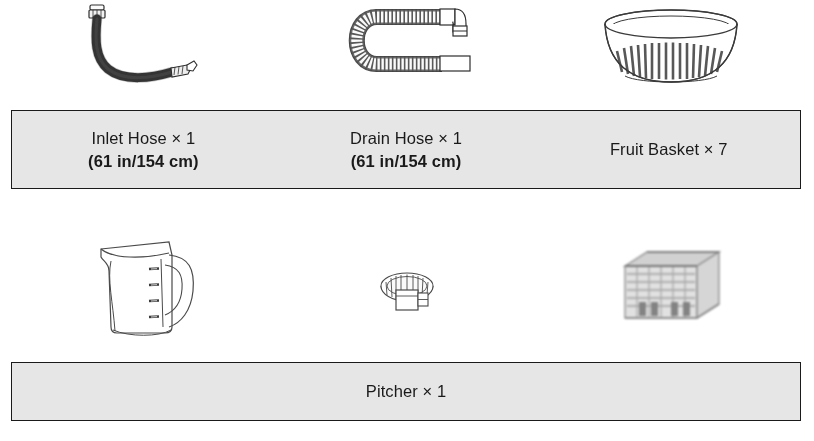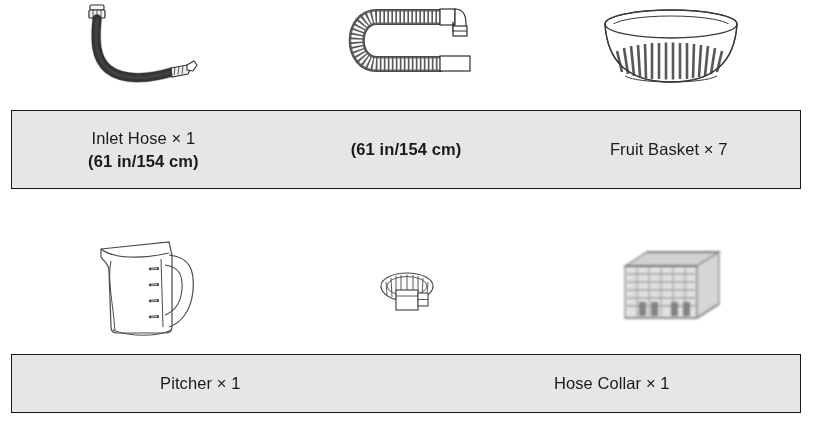--- a/index.html
+++ b/index.html
@@ -50,21 +50,21 @@
   .label-strip {
     position: absolute;
     left: 11px;
     width: 790px;
     background: #e6e6e6;
     border: 1.6px solid #1a1a1a;
     box-sizing: border-box;
     display: flex;
   }
   .row-1 .label-strip { top: 110px; height: 79px; }
-  .row-2 .label-strip { top: 133px; height: 59px; gap: 35px; }
+  .row-2 .label-strip { top: 141px; height: 59px; gap: 35px; }
 
   .label-cell {
     flex: 1 1 0;
     display: flex;
     flex-direction: column;
     align-items: center;
     justify-content: center;
     text-align: center;
     line-height: 1.38;
   }
@@ -193,20 +193,21 @@
       </div>
 
     </div>
 
     <div class="label-strip">
       <div class="label-cell">
         <div class="label-line primary">Inlet Hose × 1</div>
         <div class="label-line secondary">(61 in/154 cm)</div>
       </div>
       <div class="label-cell">
+        <div class="label-line primary">Drain Hose × 1</div>
         <div class="label-line secondary">(61 in/154 cm)</div>
       </div>
       <div class="label-cell">
         <div class="label-line primary">Fruit Basket × 7</div>
       </div>
     </div>
 
   </div>
 
   <div class="parts-row row-2">
@@ -315,20 +316,17 @@
           </g>
         </svg>
       </div>
 
     </div>
 
     <div class="label-strip">
       <div class="label-cell">
         <div class="label-line primary">Pitcher × 1</div>
       </div>
-      <div class="label-cell">
-        <div class="label-line primary">Hose Collar × 1</div>
-      </div>
     </div>
 
   </div>
 
 </div>
 
 </body></html>

